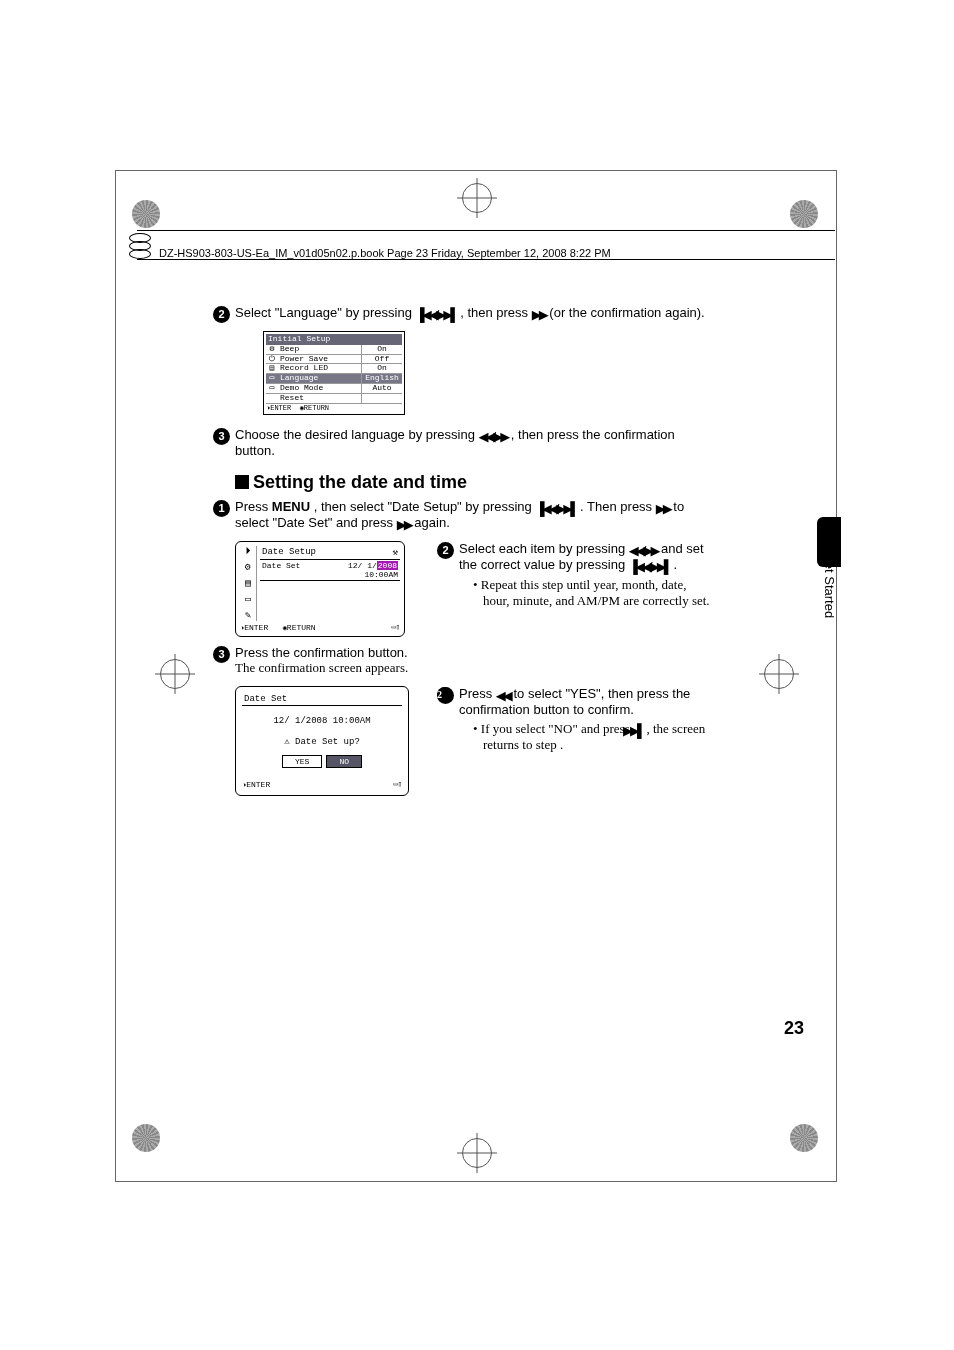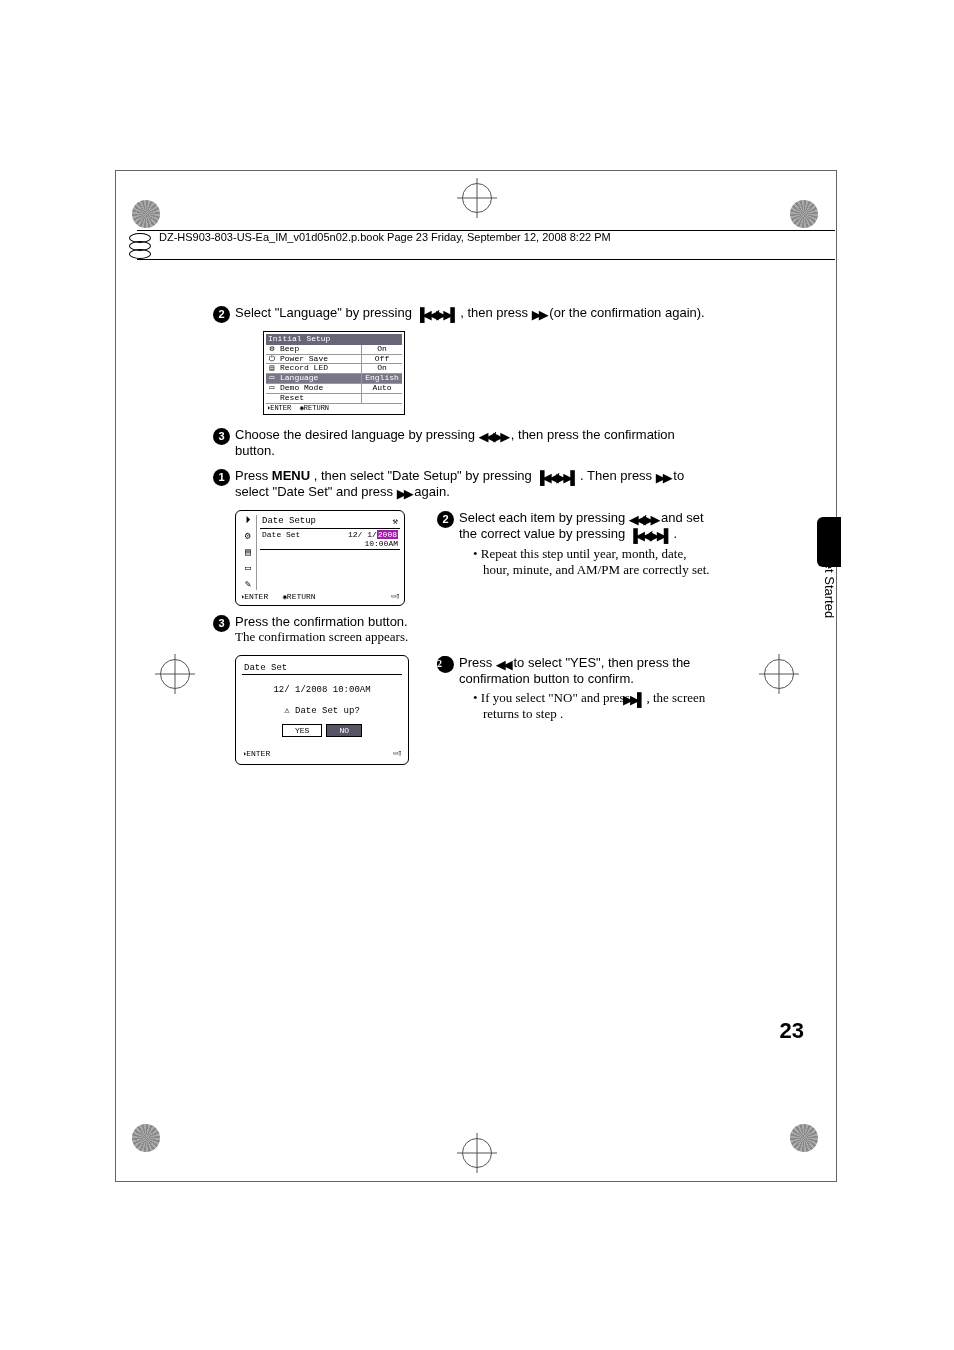--- a/index.html
+++ b/index.html
@@ -43,21 +43,21 @@
   }
   .header-bar {
     position: absolute;
     left: 137px;
     top: 230px;
     width: 676px;
     height: 28px;
     border-top: 1px solid #000;
     border-bottom: 1px solid #000;
     display: flex;
-    align-items: flex-start;
+    align-items: flex-end;
     font-size: 11px;
     padding-left: 22px;
   }
   .header-bar .ovals {
     position: absolute;
     left: -8px;
     width: 24px;
     height: 28px;
   }
   .header-bar .ovals span {
@@ -183,21 +183,21 @@
   .side-tab .txt {
     position:absolute;
     right:4px; top:4px;
     writing-mode: vertical-rl;
     font-size:13px;
   }
   .page-num {
     position:absolute;
     right: 150px;
     top: 1018px;
-    font-size:22px;
+    font-size:18px;
     font-weight:bold;
   }
   .serif { font-family: Georgia, 'Times New Roman', serif;}
   .ftiny { font-size:7px;}
 </style>
 </head>
 <body>
 
 <div class="crop-outer"></div>
 
@@ -266,20 +266,23 @@
     <div class="foot"><span class="ftiny">◑</span><span>ENTER</span>&nbsp;&nbsp;<span class="ftiny">◉</span><span>RETURN</span></div>
   </div>
 
   <div class="step">
     <span class="num-circle">3</span>
     <span>Choose the desired language by pressing </span>
     <span class="icon-nav">◀◀/▶▶</span>
     <span>, then press the confirmation button.</span>
   </div>
 
+  <div class="heading">
+    <span class="sq"></span><span>Setting the date and time</span>
+  </div>
 
   <div class="step">
     <span class="num-circle">1</span>
     <span>Press </span>
     <b>MENU</b>
     <span>, then select "Date Setup" by pressing </span>
     <span class="icon-nav">▐◀◀/▶▶▌</span>
     <span>. Then press </span>
     <span class="icon-nav">▶▶</span>
     <span> to select "Date Set" and press </span>

